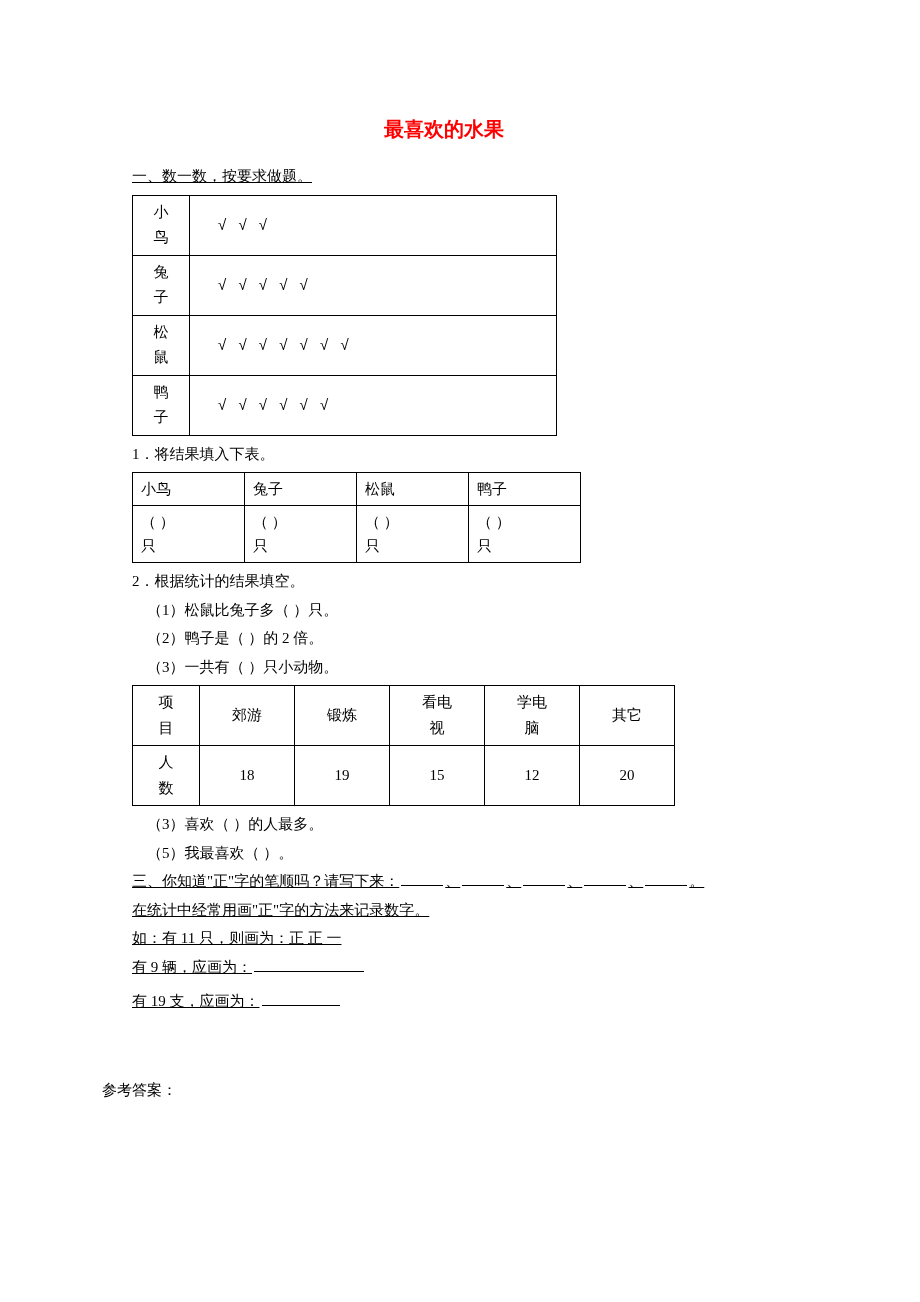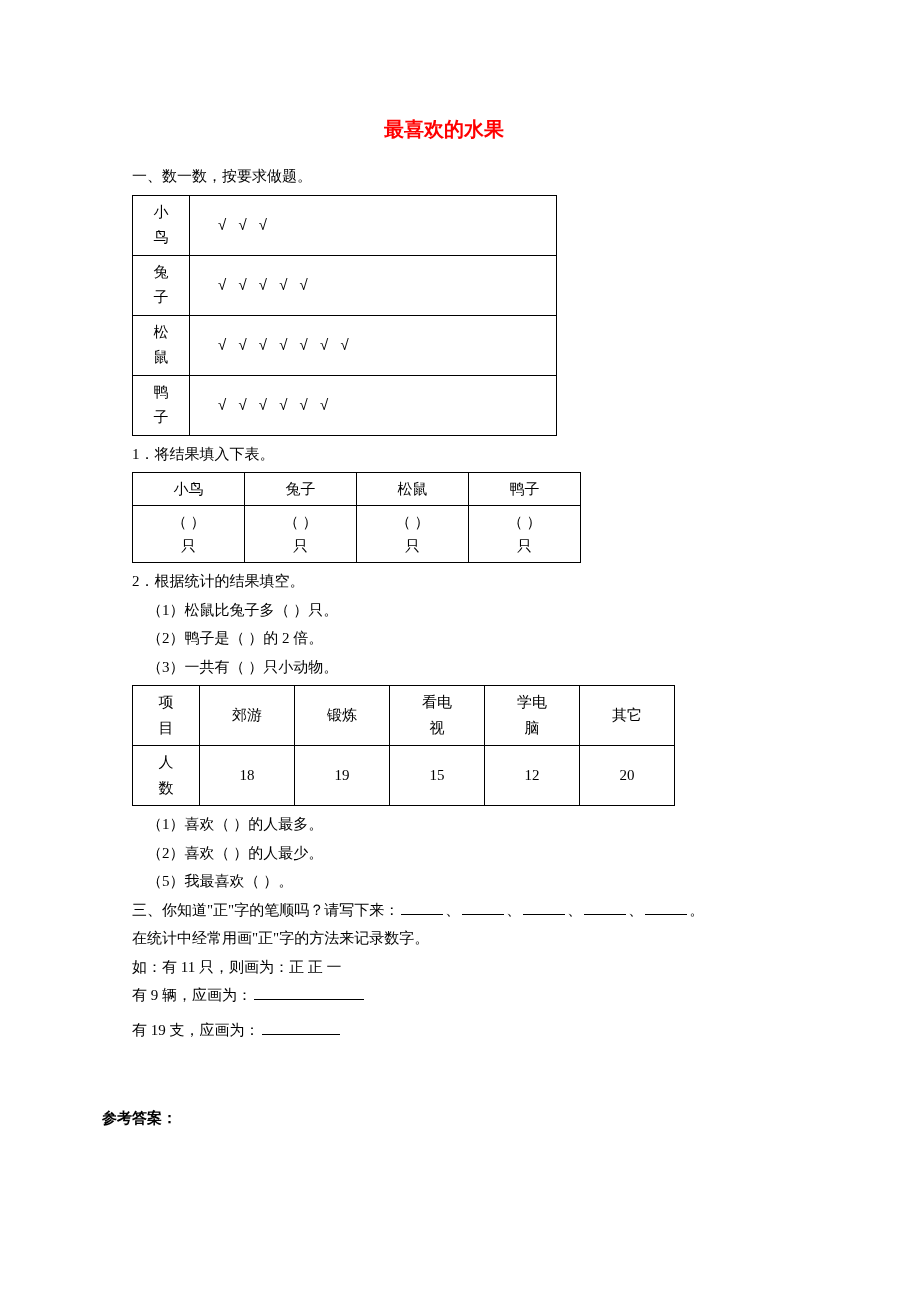--- a/index.html
+++ b/index.html
@@ -20,20 +20,21 @@
   .title {
     text-align: center;
     font-family: "SimHei", "黑体", sans-serif;
     font-weight: bold;
     font-size: 20px;
     color: #ff0000;
     margin-bottom: 14px;
   }
   .section-h {
     text-indent: 2em;
+    text-decoration: underline;
   }
   .indent1 {
     text-indent: 2em;
   }
   .indent2 {
     text-indent: 3em;
     font-family: Liberation Serif, serif;
   }
   table {
     border-collapse: collapse;
@@ -50,21 +51,21 @@
     line-height: 1.7;
   }
   .t1 td.ticks {
     width: 330px;
     padding-left: 28px;
     font-family: "Segoe UI Symbol", "Arial", sans-serif;
     letter-spacing: 4px;
   }
   .t2 td {
     width: 95px;
-    text-align: center;
+    text-align: left;
     line-height: 1.6;
   }
   .t2 .blank {
     font-family: "SimSun", serif;
   }
   .t3 td {
     text-align: center;
     line-height: 1.7;
   }
   .t3 td.col-h {
@@ -78,21 +79,21 @@
     border-bottom: 1px solid #000;
     width: 42px;
     height: 0.9em;
     vertical-align: baseline;
     margin: 0 2px;
   }
   .ublank.w90 { width: 110px; }
   .ublank.w70 { width: 78px; }
   .answer-h {
     font-family: "SimHei", "黑体", sans-serif;
-    font-weight: bold;
+    font-weight: normal;
     margin-top: 60px;
   }
 </style>
 </head>
 <body>
 
 <div class="page">
 
   <div class="title">最喜欢的水果</div>
 
@@ -170,22 +171,21 @@
 数</span></td>
       <td class="col"><span>18</span></td>
       <td class="col"><span>19</span></td>
       <td class="col"><span>15</span></td>
       <td class="col"><span>12</span></td>
       <td class="col"><span>20</span></td>
     </tr>
   </tbody>
     </table>
 
-  <div class="indent2">（1）喜欢（     ）的人最多。</div>
-  <div class="indent2">（2）喜欢（     ）的人最少。</div>
+  <div class="indent2">（3）喜欢（     ）的人最多。</div>
   <div class="indent2">（5）我最喜欢（            ）。</div>
 
   <div class="section-h">
     <span>三、你知道"正"字的笔顺吗？请写下来：</span><span class="ublank"></span><span>、</span><span class="ublank"></span><span>、</span><span class="ublank"></span><span>、</span><span class="ublank"></span><span>、</span><span class="ublank"></span><span>。</span>
   </div>
   <div class="section-h">在统计中经常用画"正"字的方法来记录数字。</div>
   <div class="section-h">如：有 11 只，则画为：正  正   一</div>
   <div class="section-h">
     <span>有 9 辆，应画为：</span><span class="ublank w90"></span>
   </div>

